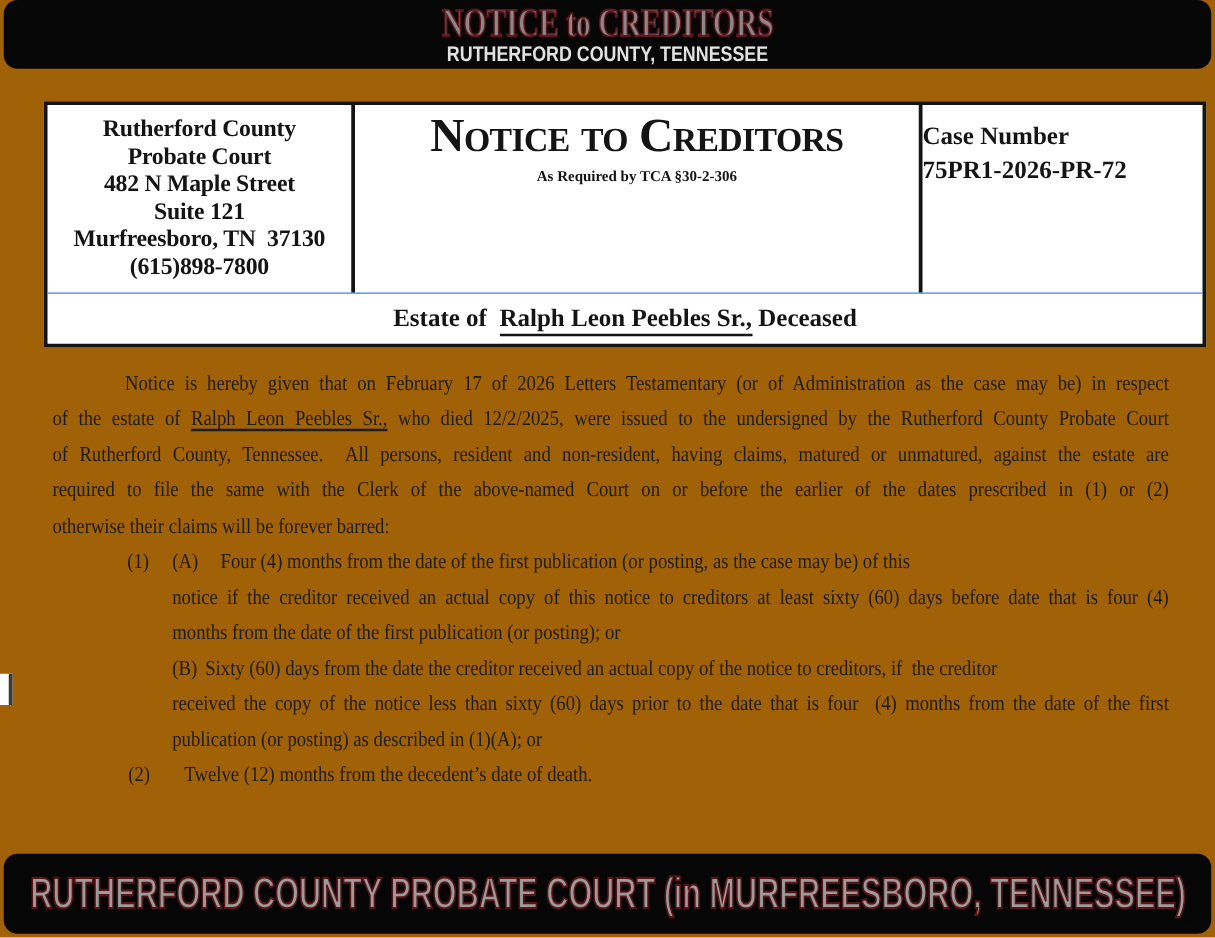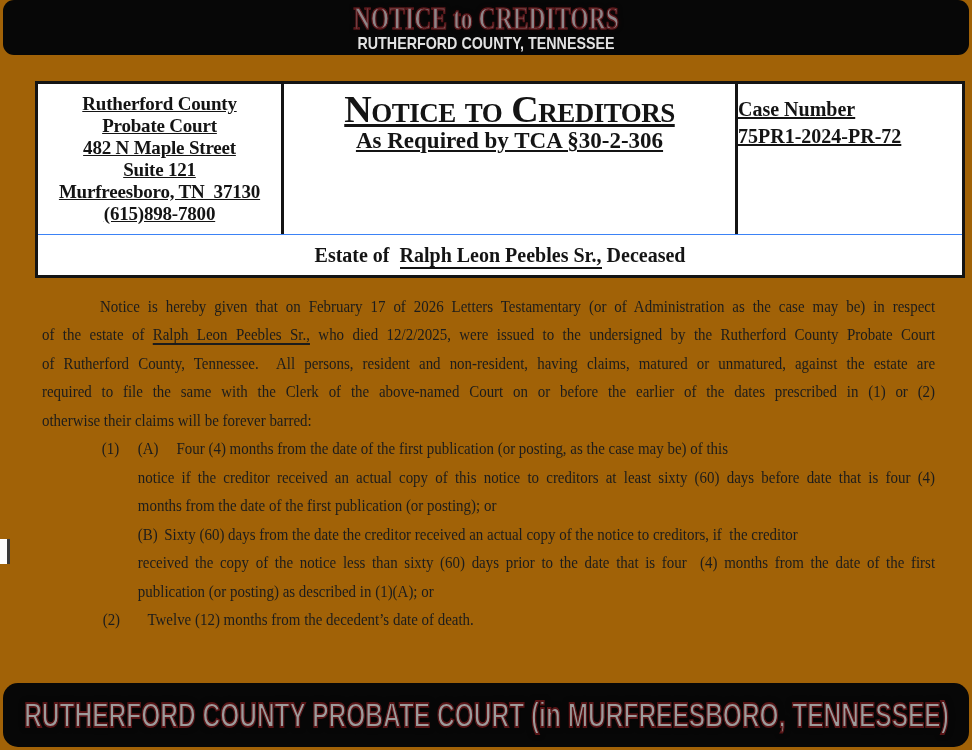--- a/index.html
+++ b/index.html
@@ -3,41 +3,41 @@
 <meta charset="utf-8">
 <style>
   html,body{margin:0;padding:0;background:#ffffff;}
   .page{position:relative;width:972px;height:750px;background:#a16207;overflow:hidden;
         font-family:"Liberation Serif","DejaVu Serif",serif;}
 
   
   .bar{position:absolute;left:3px;width:966px;background:#070707;border-radius:11px;
        display:flex;flex-direction:column;align-items:center;justify-content:center;}
   .bar-top{top:0;height:55px;}
-  .bar-bottom{top:683px;height:64px;border-radius:15px;}
+  .bar-bottom{top:683px;height:64px;}
   .banner-title{font-family:"Liberation Serif","DejaVu Serif",serif;font-weight:bold;font-size:32px;
        line-height:32px;color:#8e8689;-webkit-text-stroke:1.5px #5c181b;white-space:nowrap;
        transform:scaleX(.74);text-shadow:0 0 6px #1c0608;}
   .banner-sub{font-family:"Liberation Sans","DejaVu Sans",sans-serif;font-weight:bold;font-size:17px;
        line-height:18px;color:#e2e2e2;white-space:nowrap;transform:scaleX(.84);margin-top:1px;}
   .footer-title{font-family:"Liberation Sans","DejaVu Sans",sans-serif;font-weight:bold;font-size:35px;
        color:#9c9c9c;-webkit-text-stroke:1.8px #581416;white-space:nowrap;transform:scaleX(.70);
        text-shadow:0 0 8px rgba(0,0,0,.65);}
 
   
   .tbl{position:absolute;left:35px;top:81px;width:930px;border:3px solid #141414;background:#fff;
        box-sizing:border-box;color:#141414;}
-  .row1{display:flex;height:150px;text-decoration:underline;}
+  .row1{display:flex;height:150px;}
   .cell{box-sizing:border-box;}
   .c-court{width:246px;border-right:3px solid #141414;display:flex;flex-direction:column;
        justify-content:center;text-align:center;font-weight:bold;font-size:19px;line-height:22px;
        letter-spacing:-.2px;}
   .c-title{flex:1;border-right:3px solid #141414;text-align:center;padding-top:5px;}
   .form-title{font-weight:bold;font-size:38px;line-height:40px;font-variant:small-caps;letter-spacing:-.5px;}
-  .form-title-sub{font-weight:bold;font-size:23px;line-height:24px;}
+  .form-title-sub{font-weight:bold;font-size:12px;line-height:24px;}
   .c-case{width:224px;text-align:left;padding-top:12px;font-weight:bold;font-size:20px;line-height:27px;}
   .row2{border-top:1px solid #3b82f6;height:40px;line-height:40px;text-align:center;
        font-weight:bold;font-size:20px;}
   .u-est{border-bottom:2px solid #141414;padding-bottom:1px;}
 
   
   .bodytext{position:absolute;left:42px;top:293px;width:1016px;transform:scaleX(.879);
        transform-origin:left top;font-size:17px;line-height:28.45px;color:#1c1c1c;}
   .ln{white-space:normal;}
   .just{text-align:justify;text-align-last:justify;}
@@ -73,21 +73,21 @@
         <div>Suite 121</div>
         <div>Murfreesboro, TN&nbsp; 37130</div>
         <div>(615)898-7800</div>
       </div>
       <div class="cell c-title">
         <div class="form-title">Notice to Creditors</div>
         <div class="form-title-sub">As Required by TCA §30-2-306</div>
       </div>
       <div class="cell c-case">
         <div>Case Number</div>
-        <div>75PR1-2024-PR-72</div>
+        <div>75PR1-2026-PR-72</div>
       </div>
     </div>
     <div class="row2">
       <span>Estate of&nbsp; </span><span class="u-est">Ralph Leon Peebles Sr.,</span><span> Deceased</span>
     </div>
   </div>
 
   <div class="bodytext">
     <div class="ln just ind">Notice is hereby given that on February 17 of 2026 Letters Testamentary (or of Administration as the case may be) in respect</div>
     <div class="ln just"><span>of the estate of </span><span class="uname">Ralph Leon Peebles Sr.,</span><span> who died 12/2/2025, were issued to the undersigned by the Rutherford County Probate Court</span></div>

